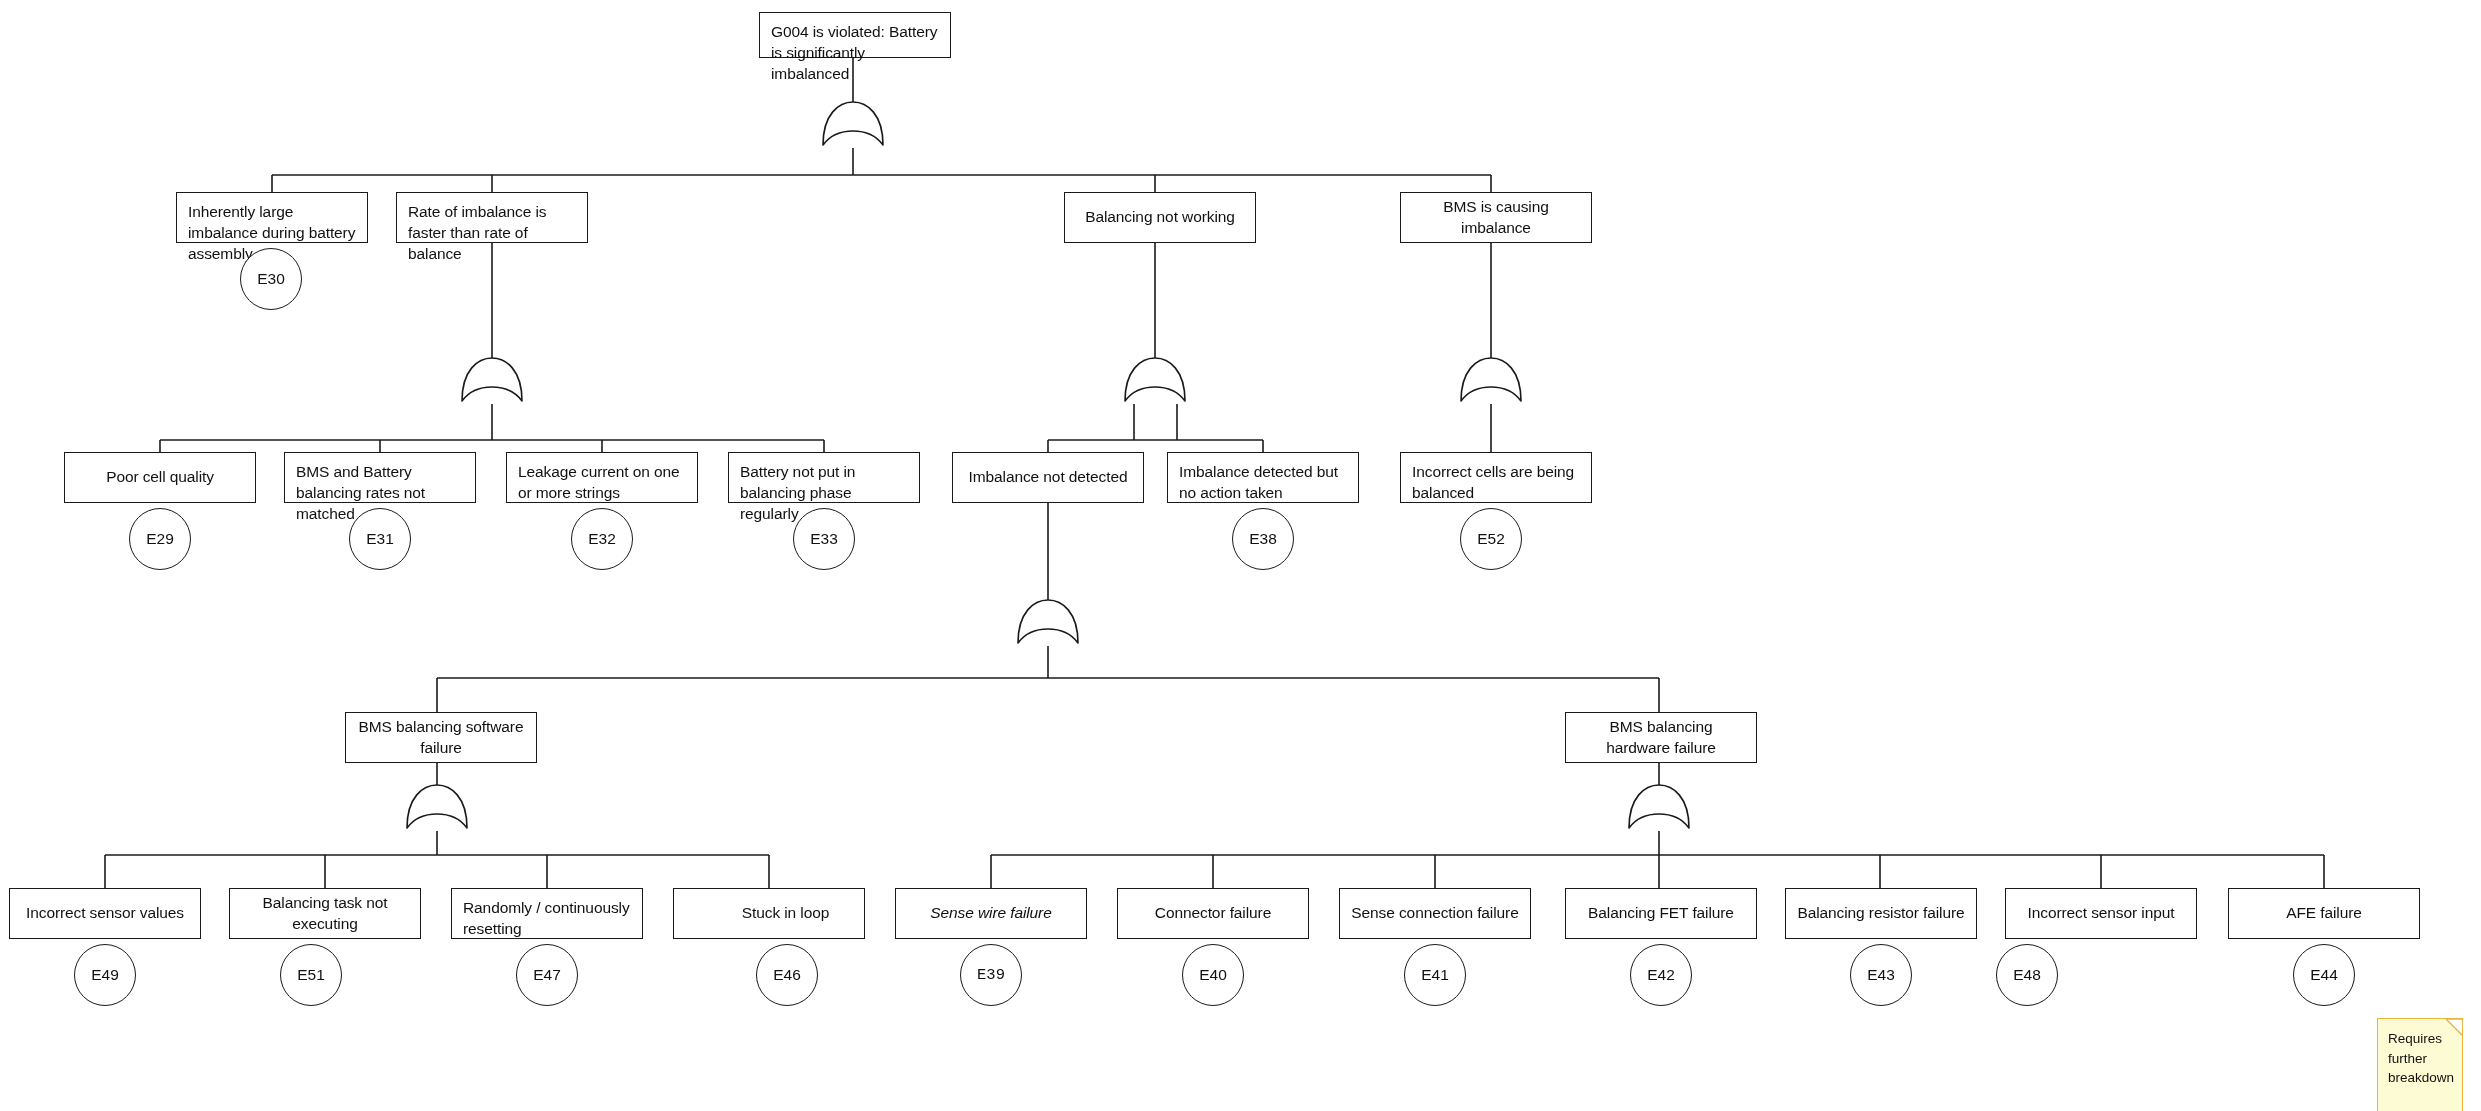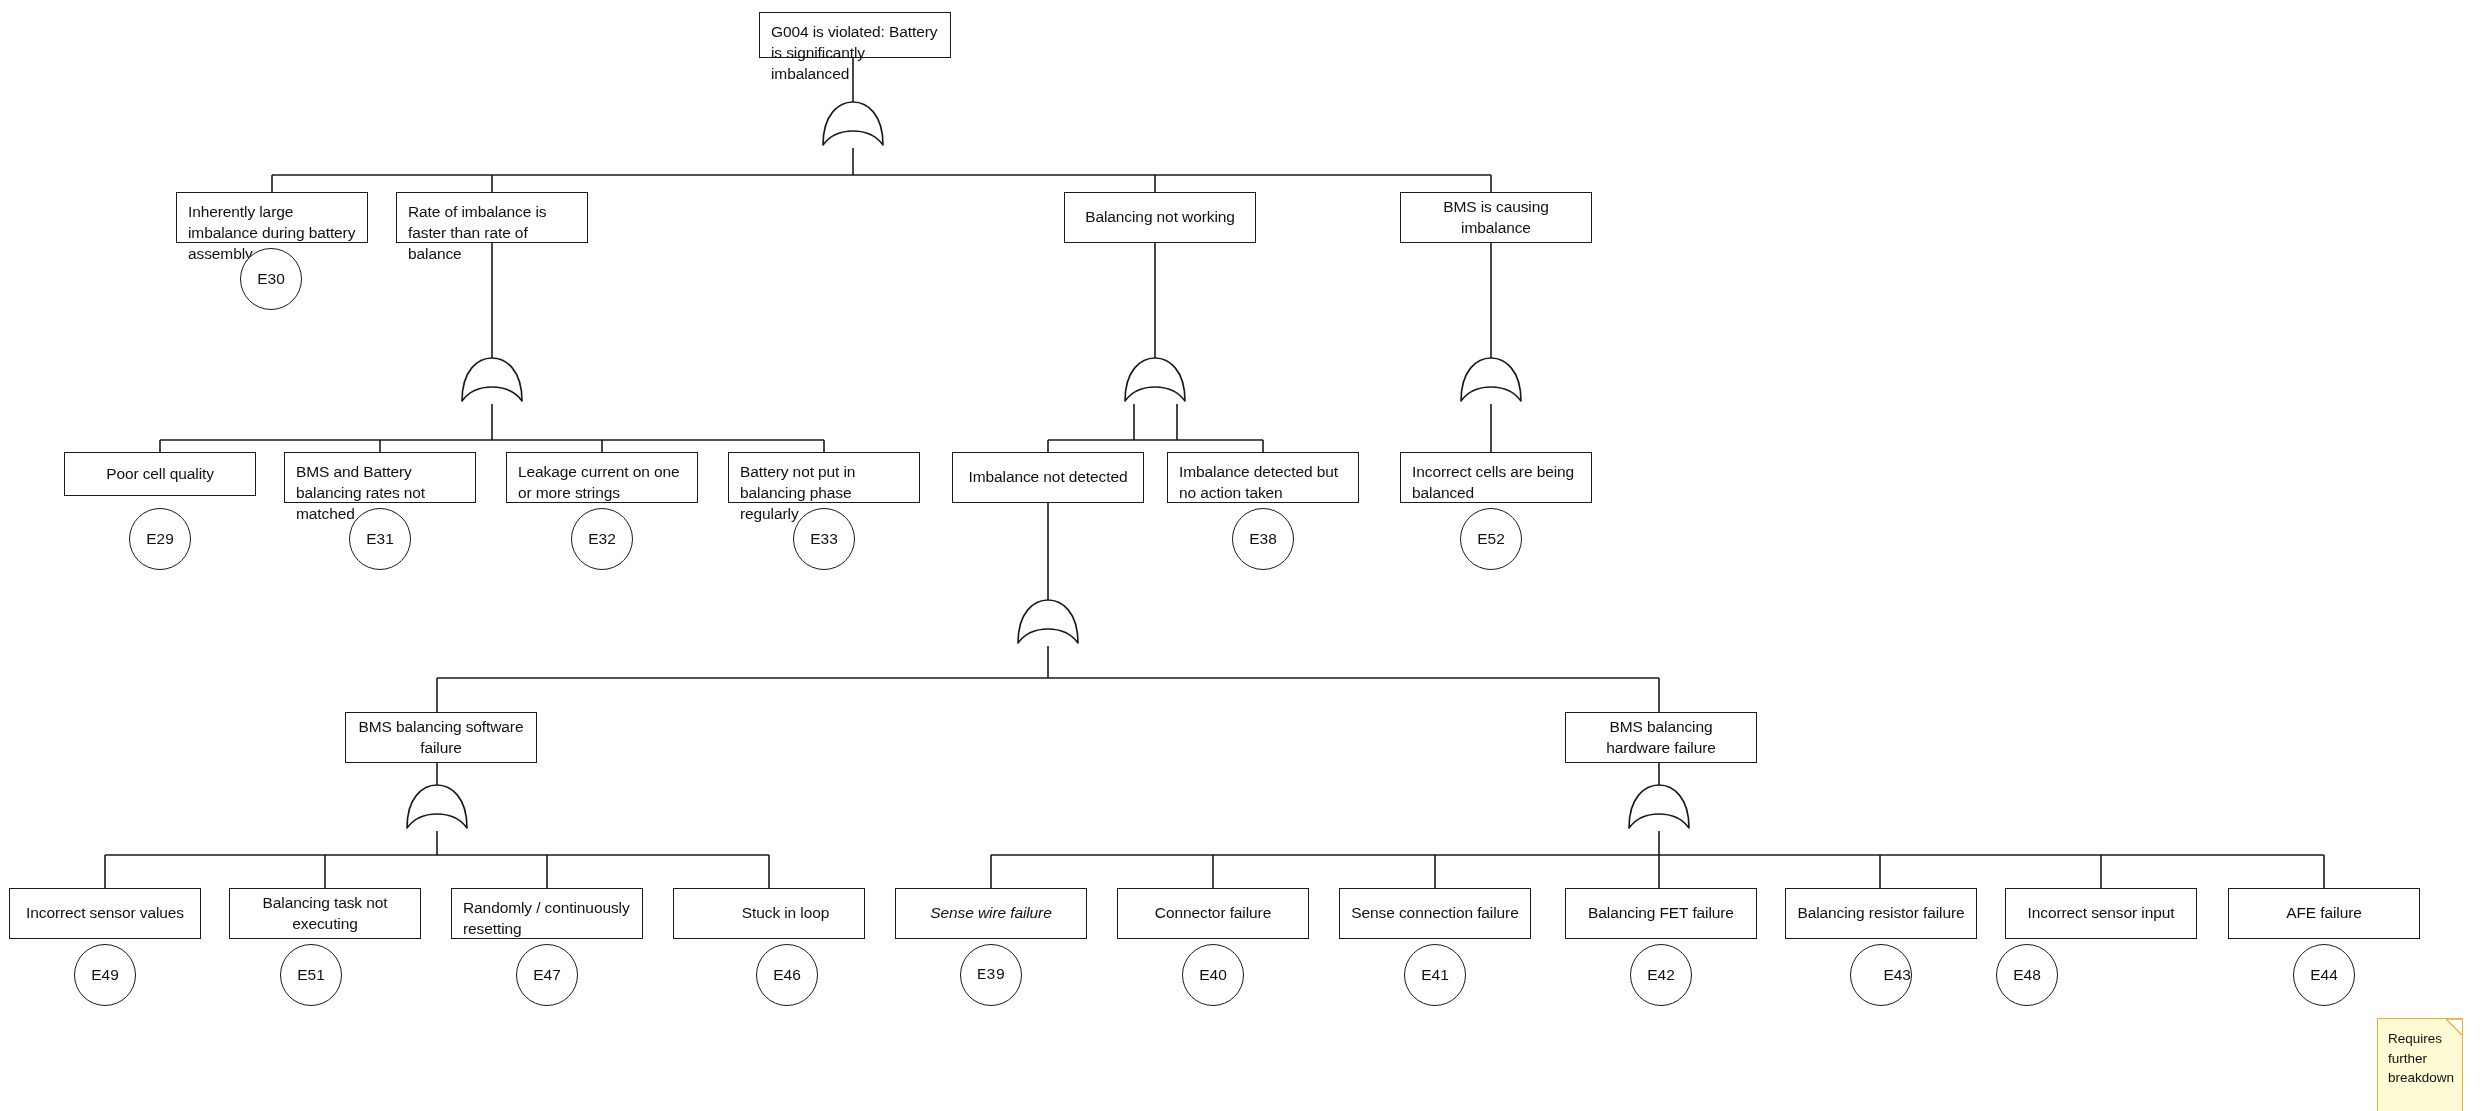--- a/index.html
+++ b/index.html
@@ -217,21 +217,21 @@
   </div>
 
   <div class="node center" style="left:1064px; top:192px; width:192px; height:51px;">
     <span>Balancing not working</span>
   </div>
 
   <div class="node center" style="left:1400px; top:192px; width:192px; height:51px;">
     <span>BMS is causing imbalance</span>
   </div>
 
-  <div class="node center" style="left:64px; top:452px; width:192px; height:44px;">
+  <div class="node center" style="left:64px; top:452px; width:192px; height:51px;">
     <span>Poor cell quality</span>
   </div>
   <div class="event-circle" style="left:129px; top:508px; width:62px; height:62px;">
     <span>E29</span>
   </div>
 
   <div class="node" style="left:284px; top:452px; width:192px; height:51px;">
     <span>BMS and Battery balancing rates not matched</span>
   </div>
   <div class="event-circle" style="left:349px; top:508px; width:62px; height:62px;">
@@ -330,21 +330,21 @@
   <div class="node center" style="left:1565px; top:888px; width:192px; height:51px;">
     <span>Balancing FET failure</span>
   </div>
   <div class="event-circle" style="left:1630px; top:944px; width:62px; height:62px;">
     <span>E42</span>
   </div>
 
   <div class="node center" style="left:1785px; top:888px; width:192px; height:51px;">
     <span>Balancing resistor failure</span>
   </div>
-  <div class="event-circle" style="left:1850px; top:944px; width:62px; height:62px;justify-content:flex-end;">
+  <div class="event-circle" style="left:1850px; top:944px; width:62px; height:62px;">
     <span>E43</span>
   </div>
 
   <div class="node center" style="left:2005px; top:888px; width:192px; height:51px;">
     <span>Incorrect sensor input</span>
   </div>
   <div class="event-circle" style="left:1996px; top:944px; width:62px; height:62px;">
     <span>E48</span>
   </div>
 

